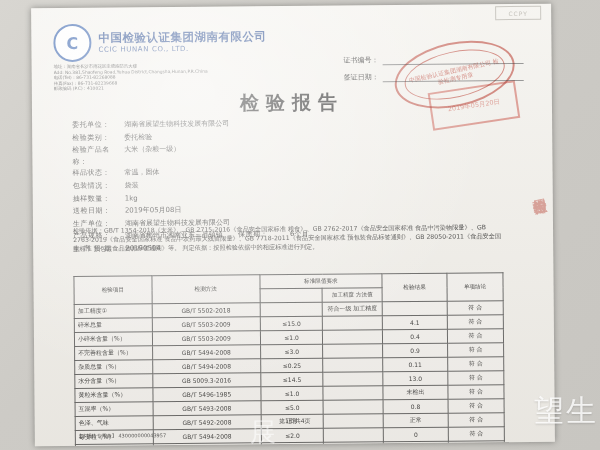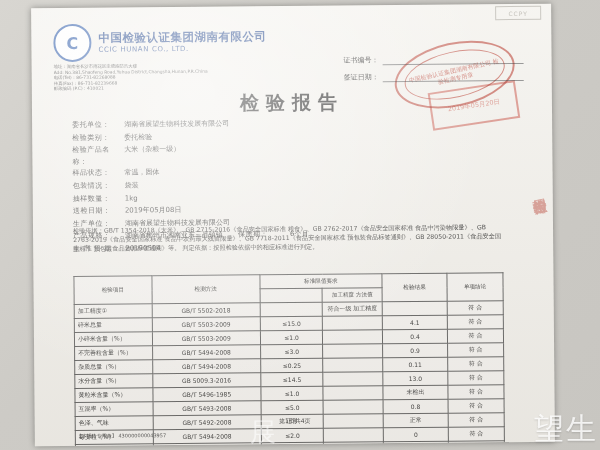--- a/index.html
+++ b/index.html
@@ -104,21 +104,21 @@
     text-align:center;line-height:8px;mix-blend-mode:multiply;
   }
   .stamp-side{
     position:absolute;right:-2px;top:190px;width:86px;height:104px;
     color:#c0392b;opacity:.55;transform:rotate(-10deg);
     font-size:14px;line-height:16px;writing-mode:vertical-rl;
     mix-blend-mode:multiply;
   }
   
   .wm{
-    position:absolute;right:2px;bottom:0;
+    position:absolute;right:2px;bottom:18px;
     font-size:30px;color:rgba(255,255,255,.82);
     font-family:Liberation Sans, sans-serif;
     letter-spacing:2px;text-shadow:0 1px 2px rgba(0,0,0,.15);
     pointer-events:none;
   }
   .wm2{
     position:absolute;left:250px;bottom:0px;
     font-size:26px;color:rgba(255,255,255,.55);
     font-family:"DejaVu Serif","Liberation Serif",serif;
     letter-spacing:3px;pointer-events:none;

